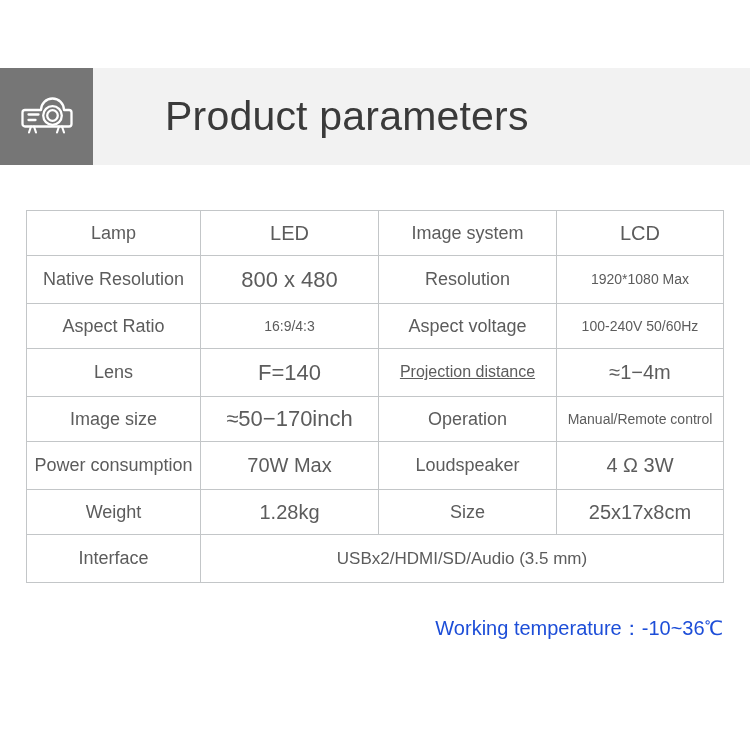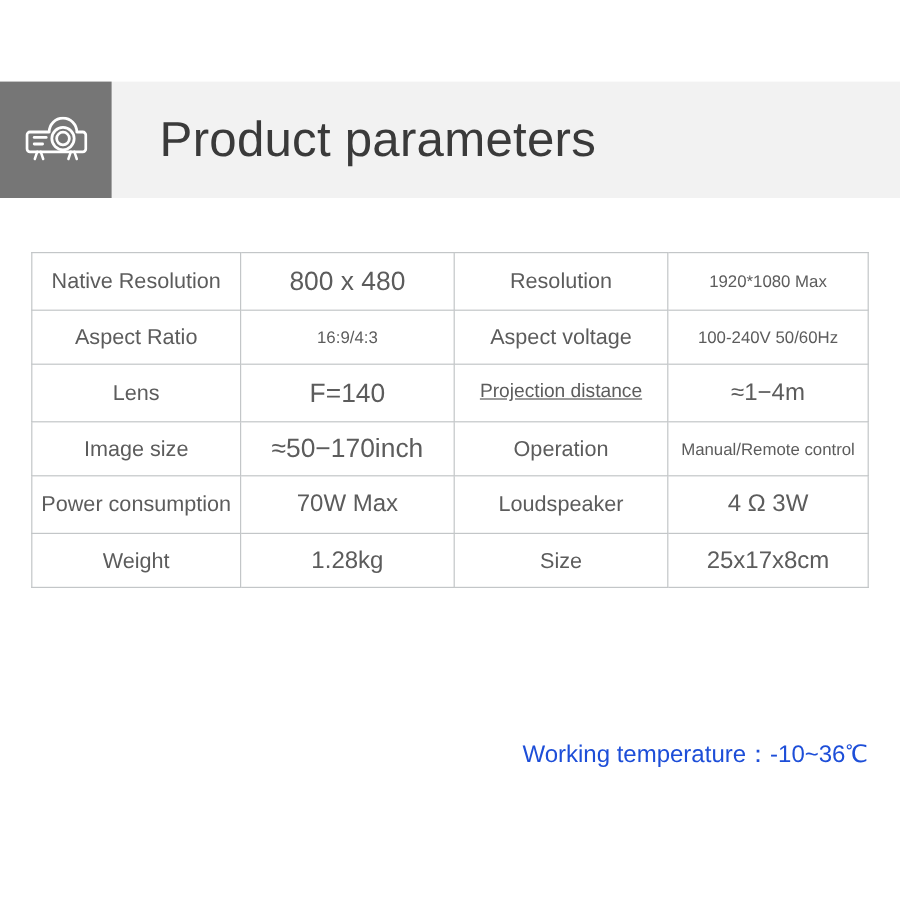--- a/index.html
+++ b/index.html
@@ -40,20 +40,21 @@
   .header-title {
     flex: 1 1 auto;
     display: flex;
     align-items: center;
     padding-left: 40px;
     font-size: 41px;
     color: #3a3a3a;
     letter-spacing: 0.2px;
     font-weight: 400;
     line-height: 1;
+    margin-left: 32px;
   }
 
   
   .spec-table {
     position: absolute;
     left: 26px;
     top: 210px;
     width: 697px;
     border-collapse: collapse;
     table-layout: fixed;
@@ -114,20 +115,26 @@
 </div>
 
 <table class="spec-table">
   <colgroup>
     <col class="c1">
       <col class="c2">
       <col class="c3">
       <col class="c4">
   </colgroup>
   <tbody>
+    <tr class="row-h1">
+      <td class="label-cell">Lamp</td>
+      <td class="value-lg">LED</td>
+      <td class="label-cell">Image system</td>
+      <td class="value-lg">LCD</td>
+    </tr>
     <tr class="row-h2">
       <td class="label-cell">Native Resolution</td>
       <td class="value-md">800 x 480</td>
       <td class="label-cell">Resolution</td>
       <td class="value-sm">1920*1080 Max</td>
     </tr>
     <tr class="row-h1">
       <td class="label-cell">Aspect Ratio</td>
       <td class="value-sm">16:9/4:3</td>
       <td class="label-cell">Aspect voltage</td>
@@ -150,16 +157,20 @@
       <td class="value-lg">70W Max</td>
       <td class="label-cell">Loudspeaker</td>
       <td class="value-lg">4 Ω 3W</td>
     </tr>
     <tr class="row-h1">
       <td class="label-cell">Weight</td>
       <td class="value-lg">1.28kg</td>
       <td class="label-cell">Size</td>
       <td class="value-lg">25x17x8cm</td>
     </tr>
+    <tr class="row-h2">
+      <td class="label-cell">Interface</td>
+      <td class="value-interface" colspan="3">USBx2/HDMI/SD/Audio (3.5 mm)</td>
+    </tr>
   </tbody>
 </table>
 
 <div class="footer-note">Working  temperature：-10~36℃</div>
 
 </body></html>

